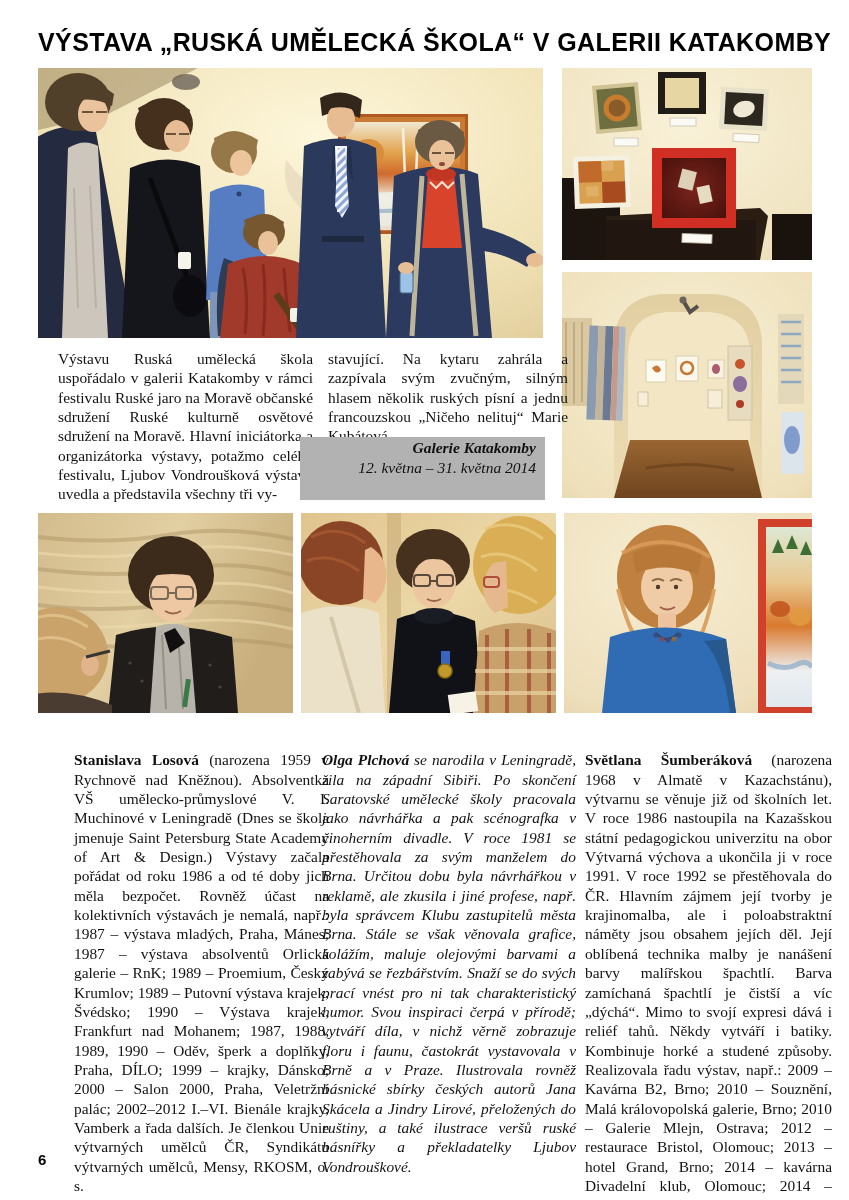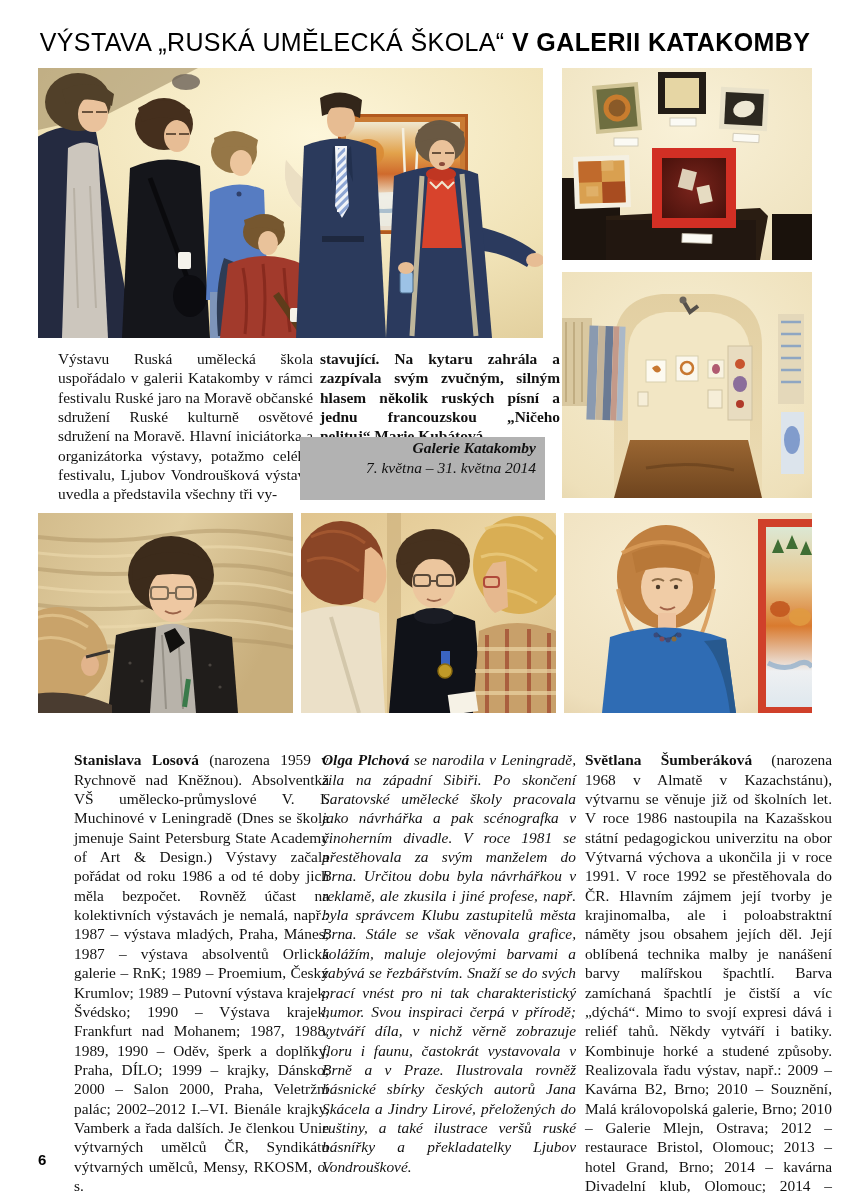--- a/index.html
+++ b/index.html
@@ -9,31 +9,31 @@
     background: #ffffff; color: #111;
     font-family: "Liberation Serif", serif;
     overflow: hidden;
   }
   #title {
     position: absolute; left: 38px; top: 28px; width: 774px;
     text-align: center; white-space: nowrap;
     font-family: "Liberation Sans", sans-serif;
     font-size: 25px; letter-spacing: 0.4px; color: #000;
   }
-  #title .t-bold { font-weight: normal; }
+  #title .t-bold { font-weight: bold; }
   #title .t-light { font-weight: bold; }
   .photo { position: absolute; overflow: hidden; background: #ece0bf; }
   .photo svg { display: block; width: 100%; height: 100%; }
   .textcol {
     position: absolute; text-align: justify;
     font-size: 15.4px; line-height: 19.35px; color: #111; margin-left: 20px;
   }
   .textcol b { font-weight: bold; }
   #intro-col1 { left: 38px;  top: 349px; width: 255px; height: 158px; }
-  #intro-col2 { left: 300px; top: 349px; width: 240px; font-weight: bold; }
+  #intro-col2 { left: 308px; top: 349px; width: 240px; }
   #bio-1 { left: 54px;  top: 735px; width: 255px; height: 415px; }
   #bio-2 { left: 302px; top: 735px; width: 254px; height: 415px; font-style: italic; }
   #bio-3 { left: 565px; top: 735px; width: 247px; height: 415px; }
   #info-box {
     position: absolute; left: 300px; top: 437px; width: 245px; height: 63px;
     background: #b2b2b2; font-style: italic; text-align: right;
     padding: 1px 9px 0 0; font-size: 15.5px; line-height: 20.3px; color: #111;
   }
   #info-box .ib-bold { font-weight: bold; }
   #page-num {
@@ -255,21 +255,21 @@
   <rect x="219" y="140" width="23" height="62" fill="#dce4ec"></rect>
   <ellipse cx="230" cy="168" rx="8" ry="14" fill="#6a8ac4" opacity="0.8"></ellipse>
 </svg>
 </div>
 
 <div id="intro-col1" class="textcol">Výstavu Ruská umělecká škola uspořádalo v galerii Katakomby v rámci festivalu Ruské jaro na Moravě občanské sdružení Ruské kulturně osvětové sdružení na Moravě. Hlavní iniciátorka a organizátorka výstavy, potažmo celého festivalu, Ljubov Vondroušková výstavu uvedla a představila všechny tři vy-</div>
 <div id="intro-col2" class="textcol">stavující. Na kytaru zahrála a zazpívala svým zvučným, silným hlasem několik ruských písní a jednu francouzskou „Ničeho nelituj“ Marie Kubátová.</div>
 
 <div id="info-box" style="background: rgb(178, 178, 178);">
   <div class="ib-bold">Galerie Katakomby</div>
-  <div>7. května – 31. května 2014</div>
+  <div>12. května – 31. května 2014</div>
 </div>
 
 <div class="photo" style="left:38px; top:513px; width:255px; height:200px;">
 <svg viewBox="0 0 255 200" preserveAspectRatio="none">
   <defs>
     <linearGradient id="stone" x1="0" y1="0" x2="1" y2="0.4">
       <stop offset="0" stop-color="#d3bc8c"></stop>
           <stop offset="0.5" stop-color="#e2cfa2"></stop>
           <stop offset="1" stop-color="#c8ae7c"></stop>
     </linearGradient>

